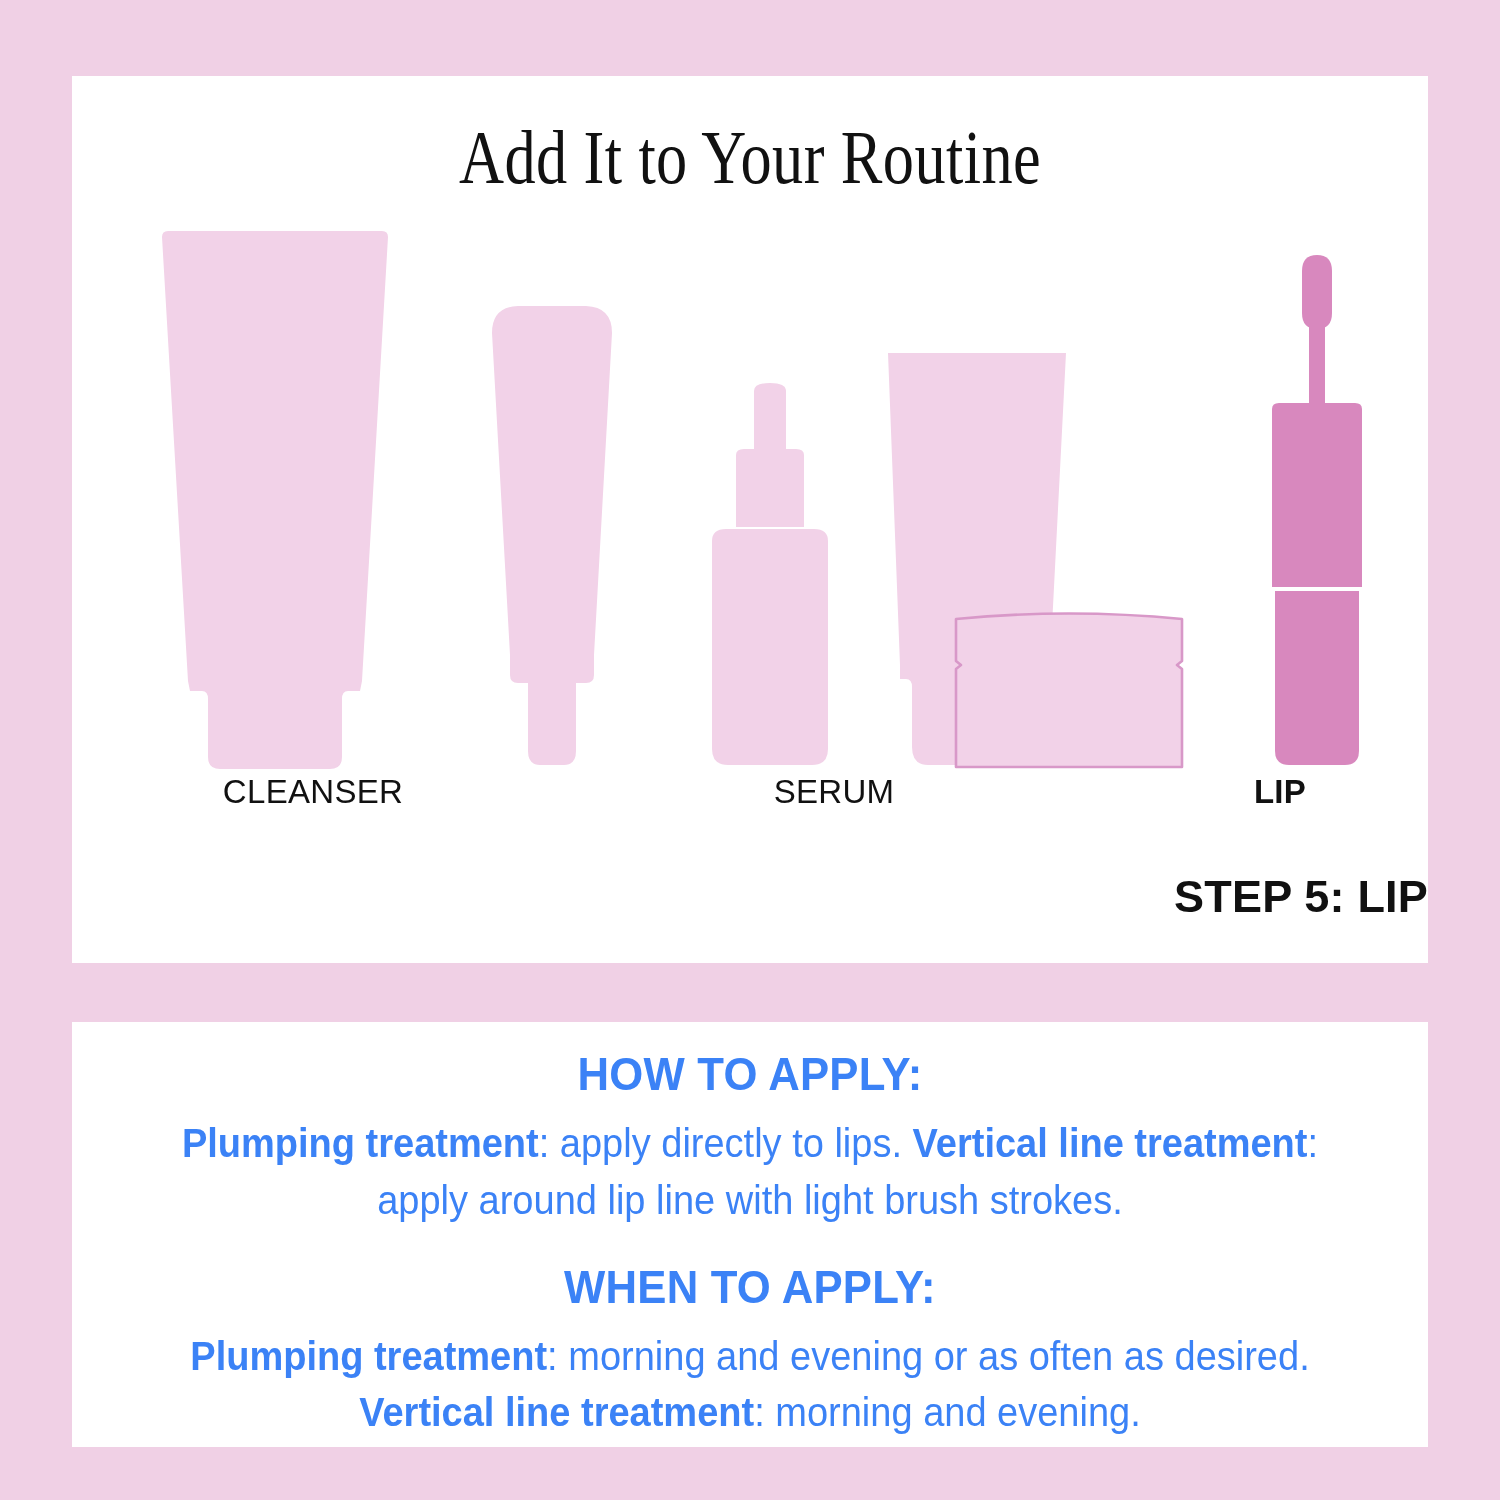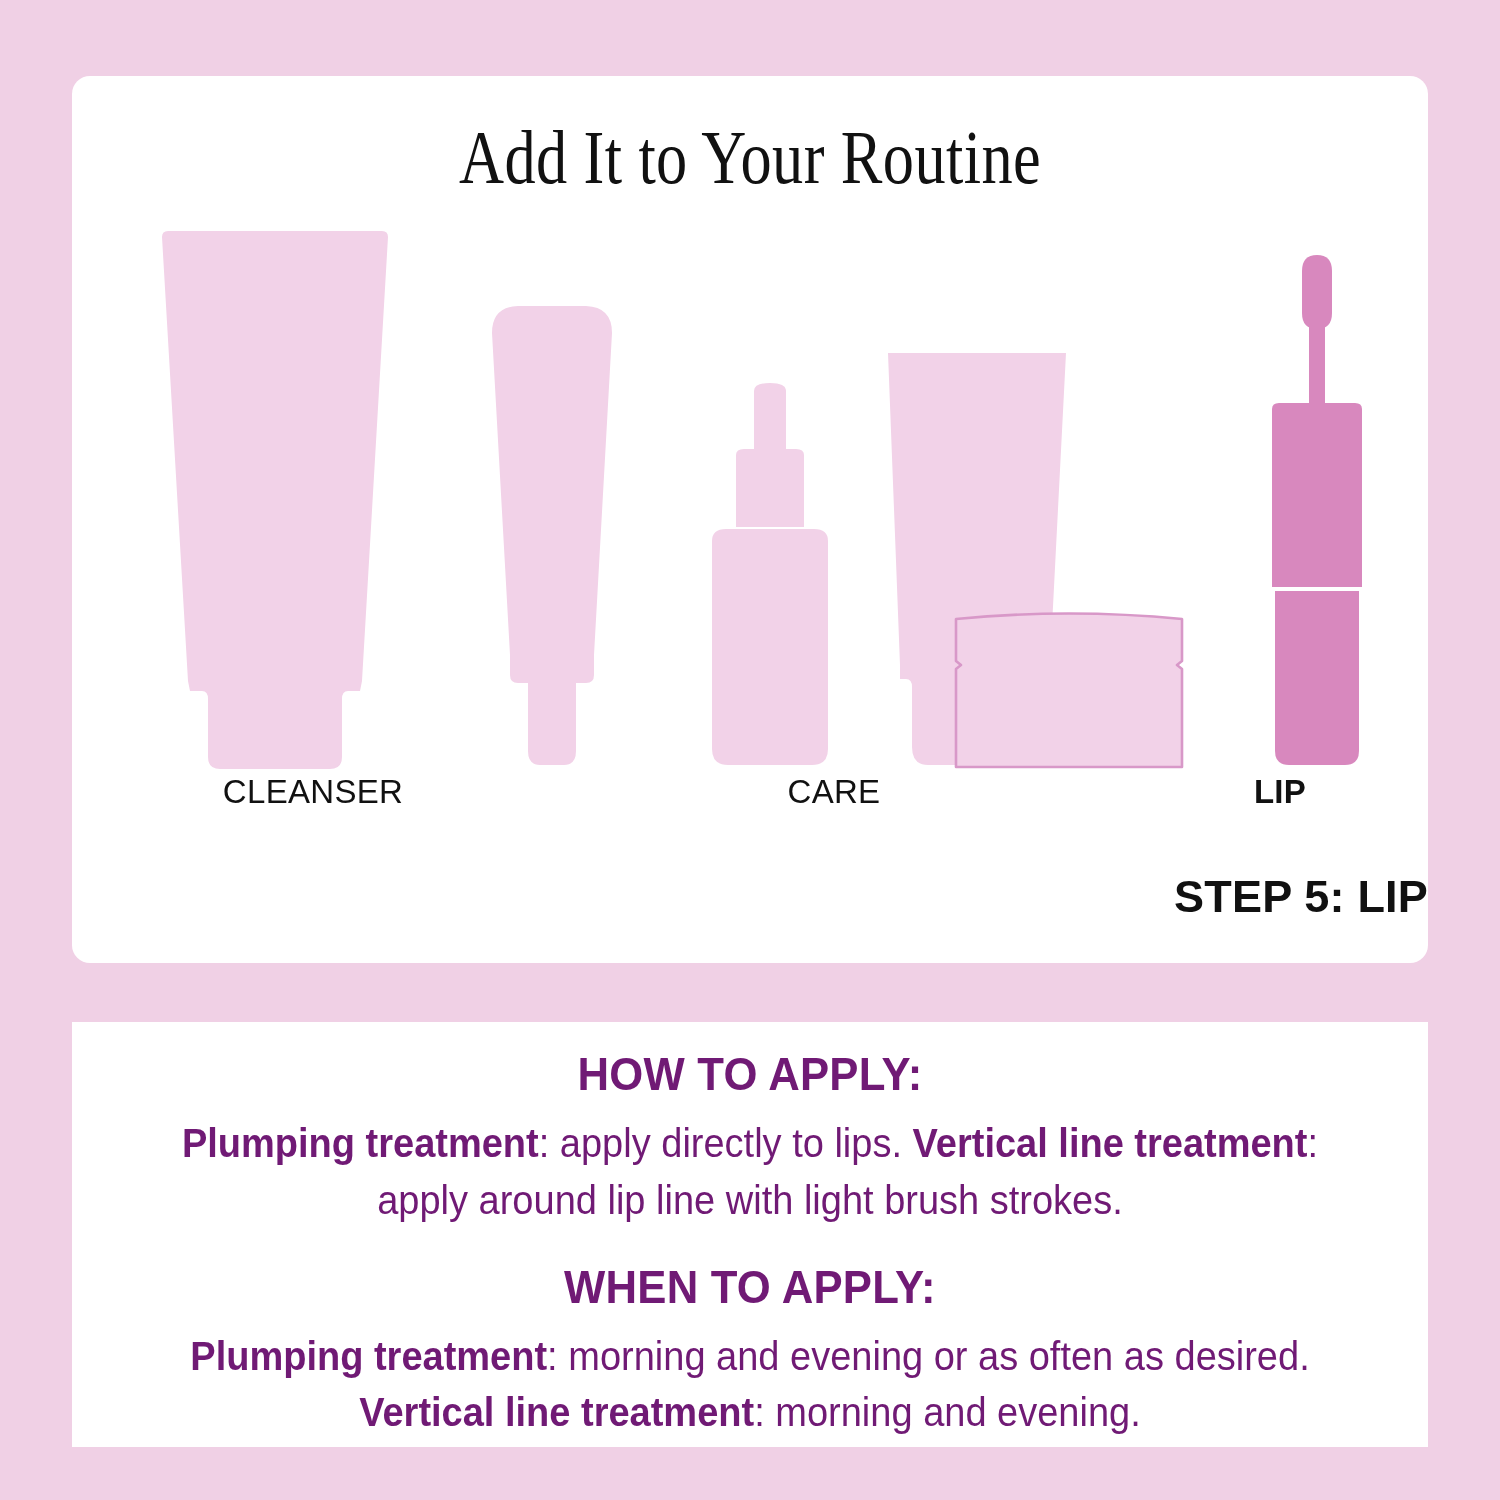--- a/index.html
+++ b/index.html
@@ -23,21 +23,20 @@
   
   .panel {
     position: absolute;
     background: #ffffff;
   }
   .panel-top {
     left: 72px;
     top: 76px;
     width: 1356px;
     height: 887px;
-    border-radius: 18px;
   }
   .panel-bottom {
     left: 72px;
     top: 1022px;
     width: 1356px;
     height: 425px;
   }
 
   
   .routine-title {
@@ -116,21 +115,21 @@
     letter-spacing: 0.2px;
   }
 
   
   .instructions {
     position: absolute;
     left: 30px;
     top: 24px;
     width: 1296px;
     text-align: center;
-    color: #701a75;
+    color: #3b82f6;
   }
   .section-title {
     font-size: 47px;
     font-weight: 700;
     letter-spacing: 0.2px;
     transform: scaleX(0.93);
     transform-origin: center center;
   }
   .section-body {
     font-size: 40px;
@@ -227,21 +226,21 @@
           <rect x="10" y="336" width="90" height="3.5" fill="#ffffff"></rect>
 
           <path d="M13 340 L97 340 L97 500 Q97 514 83 514 L27 514 Q13 514 13 500 Z" fill="#d888be"></path>
         </svg>
       </div>
 
     </div>
 
     <div class="labels">
       <div class="product-label label-cleanser">CLEANSER</div>
-      <div class="product-label label-serum">CARE</div>
+      <div class="product-label label-serum">SERUM</div>
       <div class="product-label label-lip is-active">LIP</div>
     </div>
 
     <div class="step-heading">STEP 5: LIP</div>
 
   </div>
 
   <div class="panel panel-bottom">
     <div class="instructions">
 

